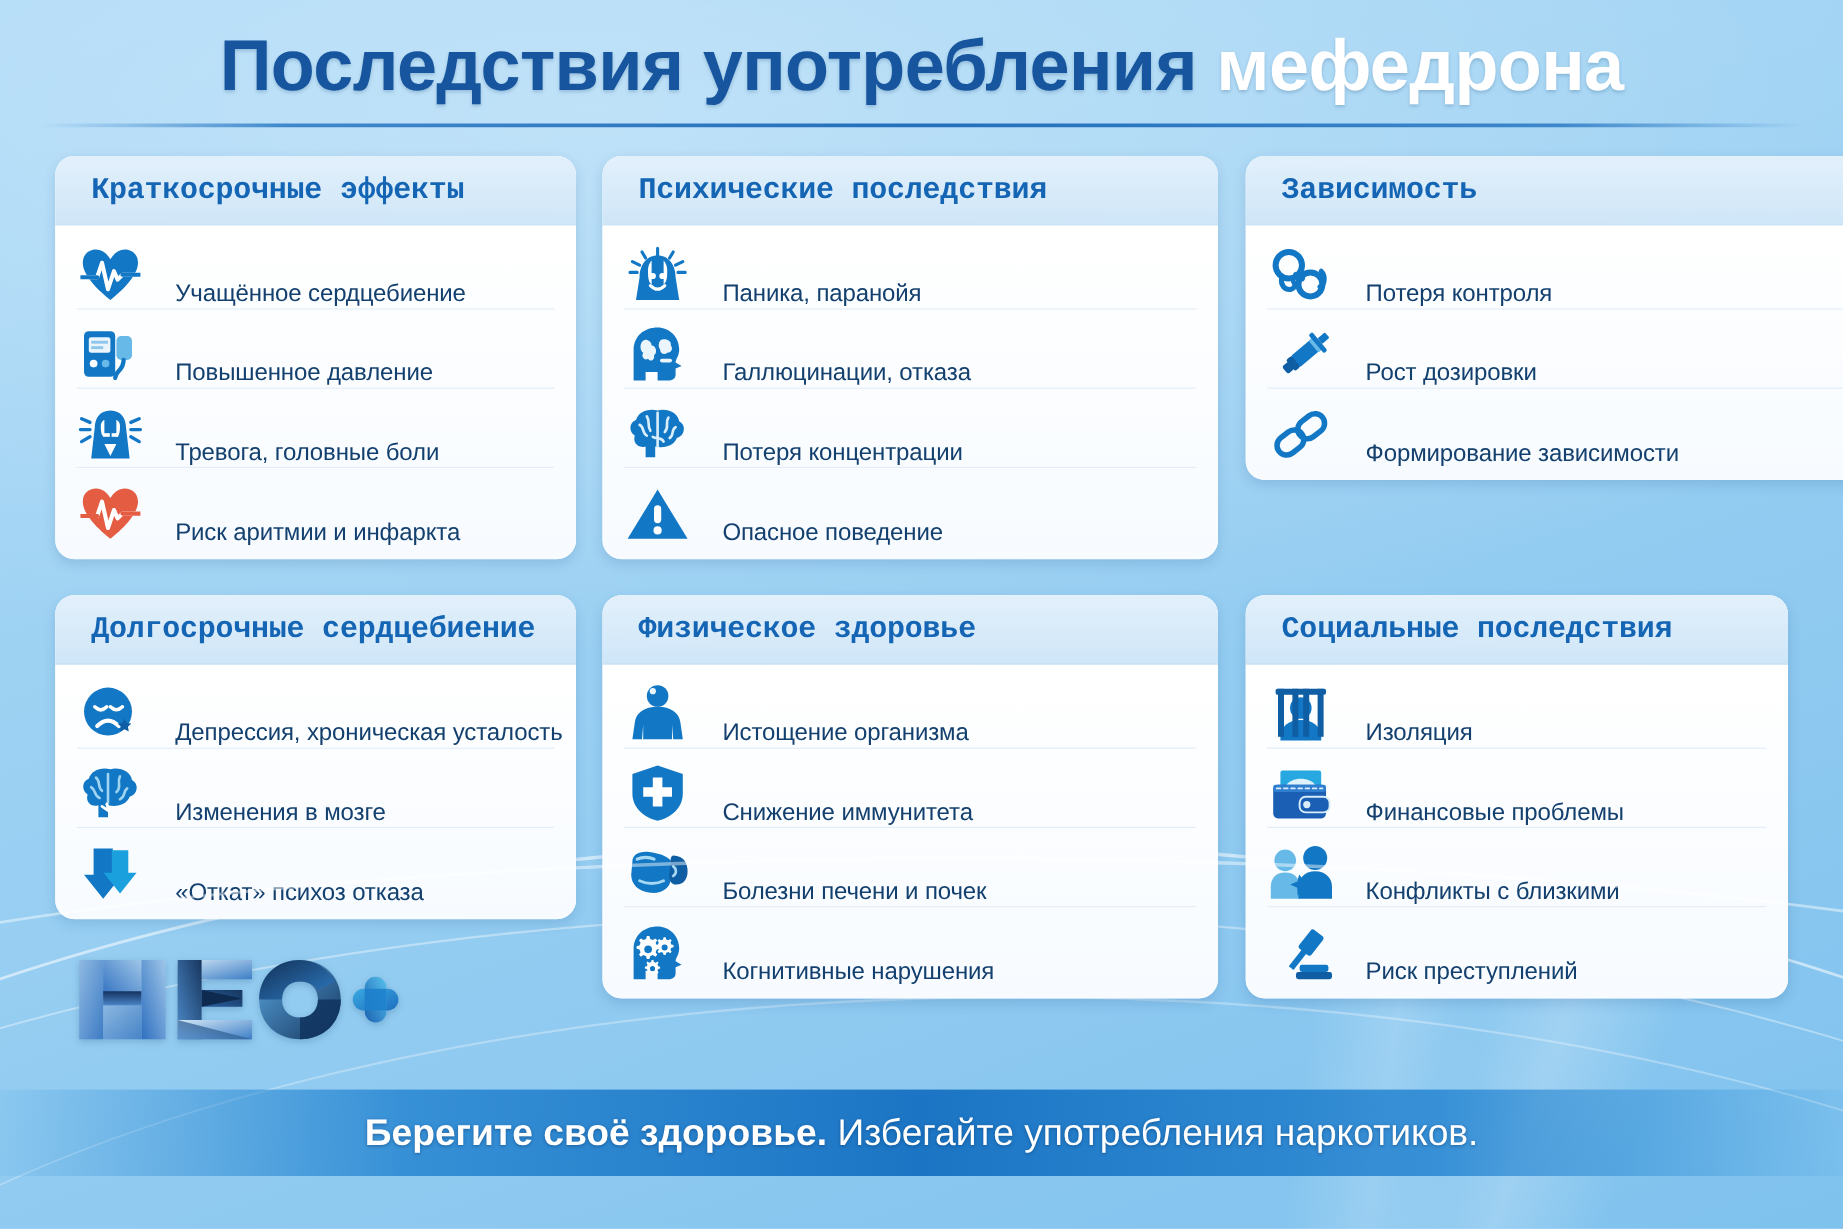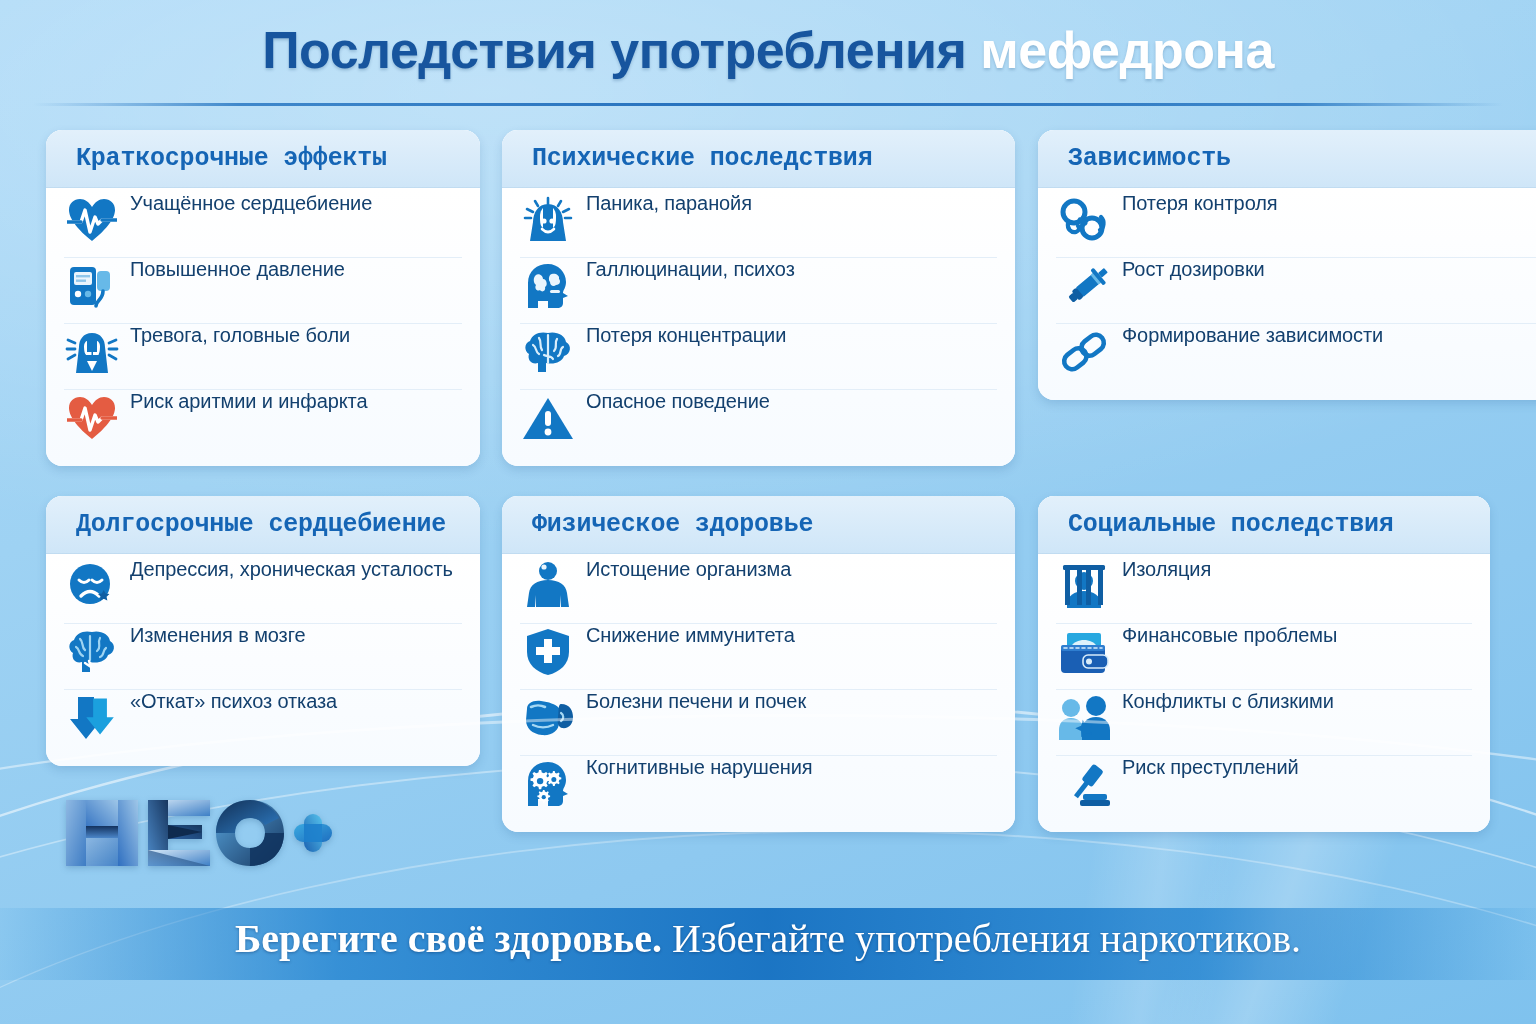--- a/index.html
+++ b/index.html
@@ -75,21 +75,21 @@
 
   
   #title-block {
     position: absolute;
     left: 0; top: 22px;
     width: 100%;
     text-align: center;
     z-index: 4;
   }
   #page-title {
-    font-size: 52px;
+    font-size: 60px;
     font-weight: bold;
     letter-spacing: -0.5px;
     line-height: 1.1;
     font-family: "Liberation Sans Narrow", "Liberation Sans", sans-serif;
     text-shadow: 0 2px 3px rgba(10,60,110,.22);
     white-space: nowrap;
   }
   #page-title .dark { color: #17559e; }
   #page-title .light { color: #ffffff; }
 
@@ -135,24 +135,24 @@
     letter-spacing: -0.2px;
     white-space: nowrap;
   }
   .card-body {
     padding: 4px 18px 10px 18px;
     background: linear-gradient(180deg, #ffffff 0%, #f7fbff 100%);
   }
 
   .row {
     display: flex;
-    align-items: flex-start;
+    align-items: flex-end;
     height: 66px;
     border-bottom: 1px solid #e3eef8;
-    gap: 10px;
+    gap: 26px;
   }
   .row:last-child { border-bottom: none; }
 
   .row-icon {
     flex: 0 0 56px;
     width: 56px;
     height: 56px;
     display: flex;
     align-items: center;
     justify-content: center;
@@ -209,23 +209,23 @@
     border-radius: 50% / 70% 70% 0 0;
     z-index: 3;
     pointer-events: none;
   }
   #footer-text {
     position: absolute;
     left: 0;
     bottom: 62px;
     width: 100%;
     text-align: center;
-    font-size: 40px;
+    font-size: 31px;
     color: #ffffff;
-    font-family: Liberation Serif, serif;
+    font-family: Liberation Sans, sans-serif;
     text-shadow: 0 1px 3px rgba(5,45,95,.45);
     z-index: 5;
     white-space: nowrap;
   }
   #footer-text .strong { font-weight: bold; }
   #footer-text .norm { font-weight: normal; }
 </style>
 </head>
 <body>
 
@@ -332,21 +332,21 @@
 
     <div class="row">
       <span class="row-icon">
         <svg width="52" height="50" viewBox="0 0 52 50">
           <path d="M6 22 C6 10 15 3 26 3 C36 3 44 11 44 21 C44 27 41 29 41 32 L46 35 L41 37 L41 42 C41 45 39 47 35 47 L26 47 L26 40 L16 40 L16 47 L6 47 Z" fill="#1277c4"></path>
           <path d="M14 14 C11 16 11 22 14 24 C12 27 15 31 18 29 C20 32 24 30 23 26 C26 25 25 18 21 18 C21 14 16 12 14 14 Z" fill="#eaf5fd"></path>
           <path d="M30 13 C33 12 38 14 37 18 C39 20 38 24 34 24 C32 26 28 25 28 21 C26 19 27 13 30 13 Z" fill="#eaf5fd"></path>
           <rect x="28" y="29" width="10" height="3" rx="1.5" fill="#eaf5fd"></rect>
         </svg>
       </span>
-      <span class="row-label">Галлюцинации, психоз</span>
+      <span class="row-label">Галлюцинации, отказа</span>
     </div>
 
     <div class="row">
       <span class="row-icon">
         <svg width="52" height="46" viewBox="0 0 52 46">
           <path d="M26 4 C18 2 10 5 8 12 C2 14 2 22 7 25 C5 31 10 36 16 34 L16 43 L24 43 L24 34 C32 36 40 33 42 27 C49 25 50 16 44 13 C43 6 34 2 26 4 Z" fill="#1277c4"></path>
           <path d="M26 6 L26 34 M17 9 C20 13 17 17 20 21 M35 10 C32 14 36 18 32 22 M11 16 C15 18 13 23 17 25 M41 18 C37 20 40 25 36 27 M22 26 C25 28 29 26 31 30" fill="none" stroke="#d9eefb" stroke-width="2.2" stroke-linecap="round"></path>
         </svg>
       </span>
       <span class="row-label">Потеря концентрации</span>

